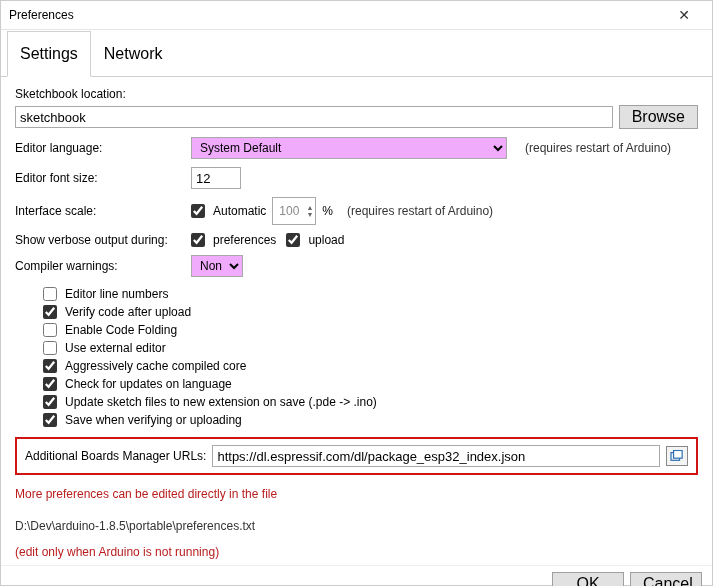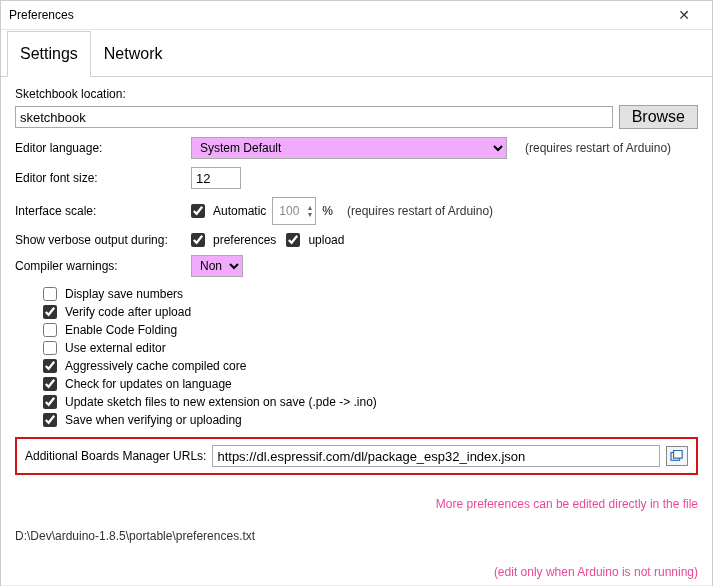--- a/index.html
+++ b/index.html
@@ -140,21 +140,21 @@
     width: 22px;
     height: 20px;
     border: 1px solid #888;
     display: flex;
     align-items: center;
     justify-content: center;
     cursor: pointer;
     background: #f4f4f4;
   }
   .icon-button svg { width: 14px; height: 12px; }
-  .hint-text { color: #ec4899; margin-top: 14px; text-align: right; }
+  .hint-text { color: #b91c1c; margin-top: 4px; }
   .path-text { color: #333; margin-top: 10px; }
   .footer {
     display: flex;
     justify-content: flex-end;
     gap: 6px;
     padding: 6px 10px 10px;
     border-top: 1px solid #eee;
   }
   .footer .btn { width: 72px; }
   .sketch-input { flex: 1; }
@@ -236,21 +236,21 @@
     <div class="row">
       <span class="label">Compiler warnings:</span>
       <select class="warnings-select">
         <option>None</option>
       </select>
     </div>
 
     <div class="checklist">
       <label class="checkbox-row">
         <input type="checkbox" style="">
-        <span>Display save numbers</span>
+        <span>Editor line numbers</span>
       </label>
       <label class="checkbox-row">
         <input type="checkbox" checked="" style="">
         <span>Verify code after upload</span>
       </label>
       <label class="checkbox-row">
         <input type="checkbox" style="">
         <span>Enable Code Folding</span>
       </label>
       <label class="checkbox-row">

